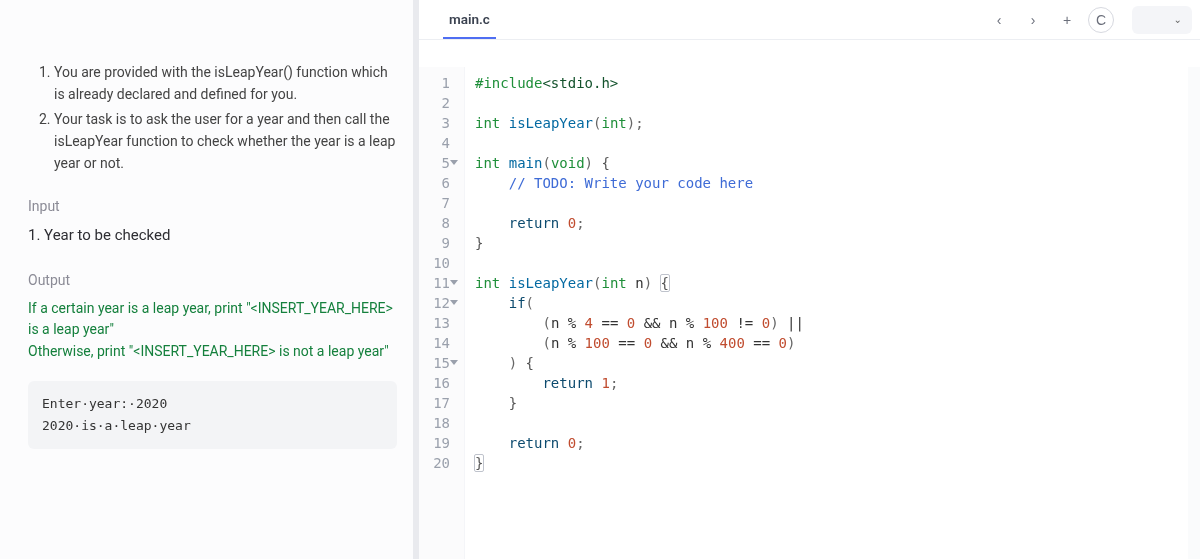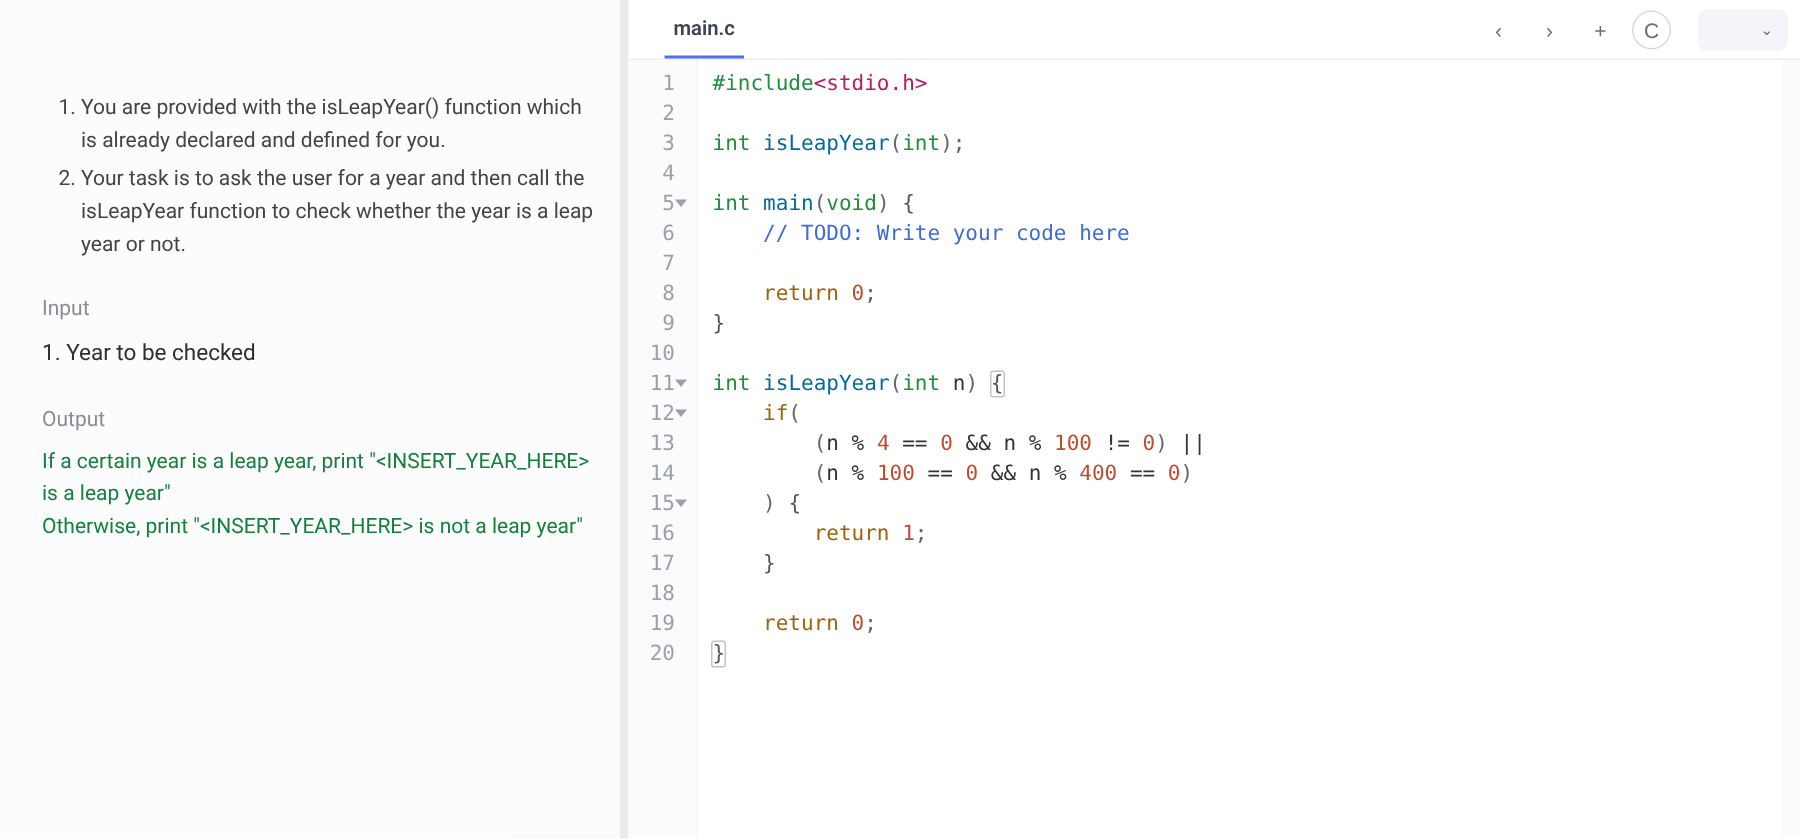--- a/index.html
+++ b/index.html
@@ -65,20 +65,21 @@
   width: 6px;
   background: #e9eaee;
   height: 100%;
 }
 .right-panel {
   flex: 1;
   height: 100%;
   display: flex;
   flex-direction: column;
   background: #fff;
+  gap: 27px;
 }
 .tab-bar {
   display: flex;
   align-items: center;
   height: 40px;
   border-bottom: 1px solid #eceef2;
   padding: 0 8px 0 24px;
 }
 .tab {
   font-size: 13.5px;
@@ -158,22 +159,22 @@
   border-right: 4px solid transparent;
   border-top: 5px solid #9aa0ac;
 }
 .code {
   padding: 6px 0 6px 10px;
   white-space: pre;
   color: #333;
 }
 .code .cl { height: 20px; }
 .tok-pp   { color: #1f8f3a; }
-.tok-inc  { color: #be185d; }
-.tok-kw   { color: #a16207; }
+.tok-inc  { color: #14532d; }
+.tok-kw   { color: #0c4a6e; }
 .tok-type { color: #1f8f3a; }
 .tok-fn   { color: #0369a1; }
 .tok-punc { color: #666; }
 .tok-num  { color: #c04c2f; }
 .tok-cmt  { color: #3e6bd6; }
 .tok-op   { color: #333; }
 .tok-brace{ color: #555; }
 .tok-active-brace {
   border: 1px solid #bfc3cc;
   border-radius: 2px;
@@ -197,20 +198,22 @@
     <li>Your task is to ask the user for a year and then call the isLeapYear function to check whether the year is a leap year or not.</li>
   </ol>
 
   <div class="section-head">Input</div>
   <div class="section-body" style="font-weight:400; font-size:15px; color:#2e2e33;">1. Year to be checked</div>
 
   <div class="section-head">Output</div>
   <div class="section-body" style="white-space:pre-line;">If a certain year is a leap year, print "&lt;INSERT_YEAR_HERE&gt; is a leap year"
 Otherwise, print "&lt;INSERT_YEAR_HERE&gt; is not a leap year"</div>
 
+  <div class="example-box"><span class="dot">Enter·year:·2020</span>
+<span class="dot">2020·is·a·leap·year</span></div>
 </div>
 
 <div class="divider"></div>
 
 <div class="right-panel">
   <div class="tab-bar">
     <div class="tab">main.c</div>
     <div class="tab-actions">
       <button class="tab-btn">
         <span>‹</span>

